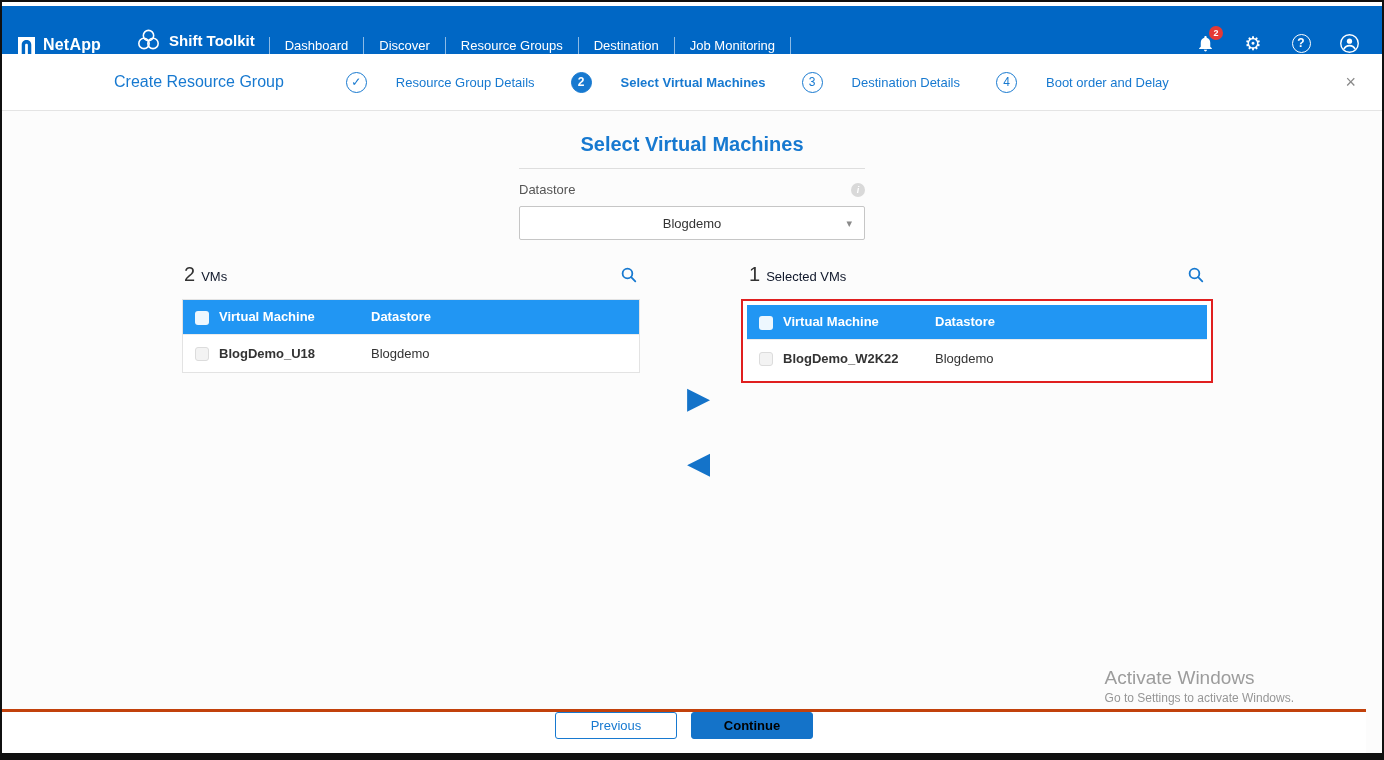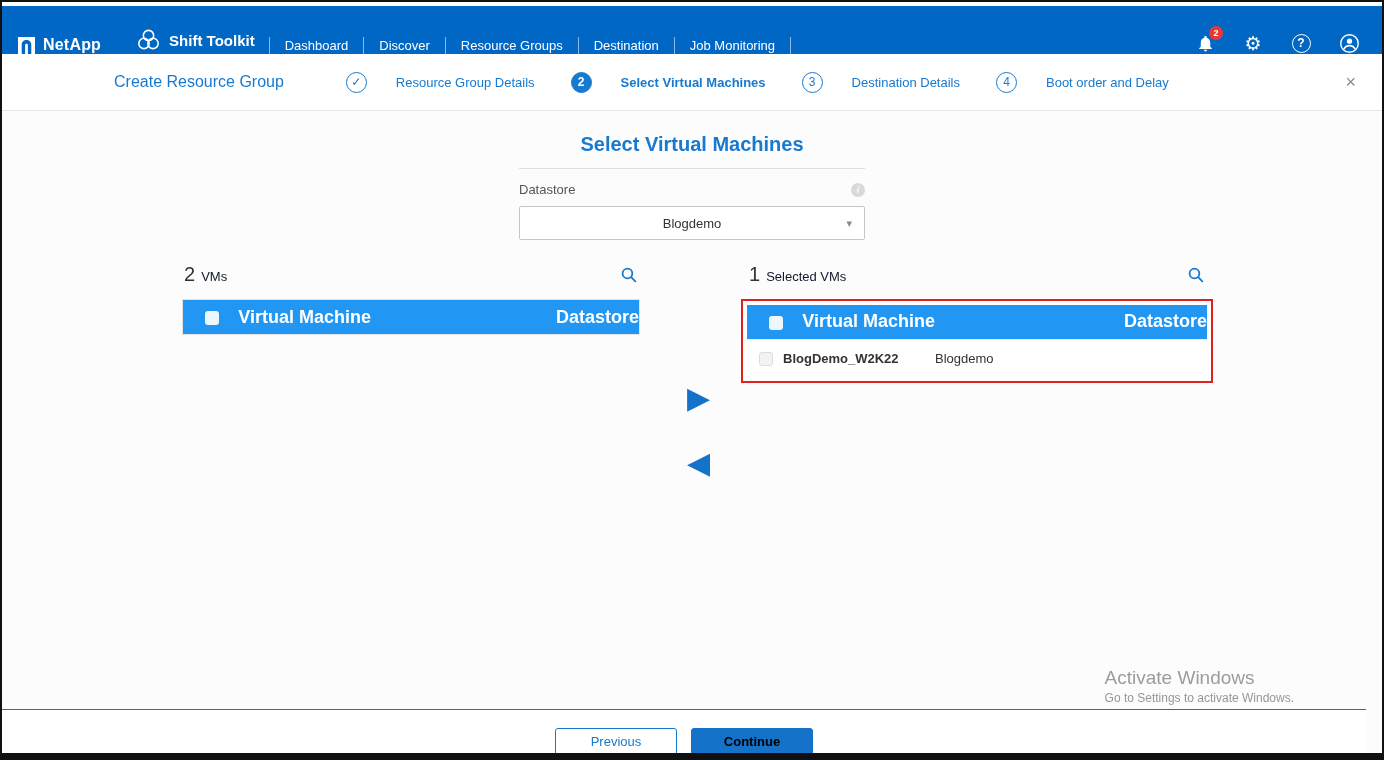--- a/index.html
+++ b/index.html
@@ -54,38 +54,38 @@
   .panel.left{left:180px;}
   .panel.right{left:745px;width:460px;}
   .panel-head{display:flex;align-items:baseline;margin-bottom:13px;padding:0 2px;}
   .count{font-size:20px;color:#333;}
   .count-label{font-size:13px;color:#0f172a;margin-left:6px;}
   .search{margin-left:auto;cursor:pointer;align-self:center;display:flex;}
 
   .table-wrap{background:#fff;border:1px solid #E3E3E3;}
   .panel.right .table-wrap{border:2px solid var(--highlight-red);padding:4px;margin:0 -6px;}
   table.vm-table{width:100%;border-collapse:collapse;background:#fff;}
-  .vm-table th{background:var(--table-header-bg);color:#fff;font-size:18px;font-weight:bold;text-align:right;height:34px;padding:0;}
+  .vm-table th{background:var(--table-header-bg);color:#fff;font-size:13px;font-weight:bold;text-align:left;height:34px;padding:0;}
   .vm-table td{font-size:13px;color:#333;height:38px;border-top:1px solid #ECECEC;padding:0;}
   .col-cb{width:36px;}
   .col-vm{width:152px;}
   .cb{width:14px;height:14px;border-radius:3px;display:inline-block;vertical-align:middle;margin-left:12px;cursor:pointer;}
   .cb.hdr{background:rgba(255,255,255,.92);}
   .cb.row{background:#F3F3F3;border:1px solid #DCDCDC;}
   td.vm-name{font-weight:600;}
 
   .arrow{position:absolute;left:685px;color:#1473C9;font-size:30px;line-height:1;cursor:pointer;user-select:none;}
   .arrow.right{top:272px;}
   .arrow.left{top:337px;}
 
   .watermark{position:absolute;right:88px;bottom:50px;color:#9C9C9C;}
   .wm1{font-size:19px;}
   .wm2{font-size:12px;color:#969696;margin-top:2px;}
 
-  .footer{position:absolute;left:0;right:16px;bottom:0;height:46px;background:#fff;border-top:1px solid #c2410c;display:flex;align-items:flex-end;justify-content:center;gap:14px;}
+  .footer{position:absolute;left:0;right:16px;bottom:0;height:46px;background:#fff;border-top:3px solid #c2410c;display:flex;align-items:flex-start;justify-content:center;gap:14px;}
   .btn{min-width:122px;height:27px;border-radius:3px;font-size:13px;font-family:inherit;display:flex;align-items:center;justify-content:center;cursor:pointer;}
   .btn-outline{background:#fff;border:1px solid var(--accent);color:var(--accent);}
   .btn-primary{background:#1473C9;border:1px solid #1473C9;color:#000000;font-weight:bold;}
 </style>
 </head>
 <body>
 
 <div class="frame">
 
   <header class="navbar">
@@ -195,20 +195,25 @@
       <div class="table-wrap">
         <table class="vm-table">
           <thead>
             <tr>
               <th class="col-cb"><span class="cb hdr"></span></th>
               <th class="col-vm">Virtual Machine</th>
               <th>Datastore</th>
             </tr>
           </thead>
           <tbody>
+            <tr>
+              <td><span class="cb row"></span></td>
+              <td class="vm-name">BlogDemo_U18</td>
+              <td>Blogdemo</td>
+            </tr>
           </tbody>
         </table>
       </div>
     </section>
 
     <span class="arrow right">▶</span>
     <span class="arrow left">◀</span>
 
     <section class="panel right">
       <div class="panel-head">

